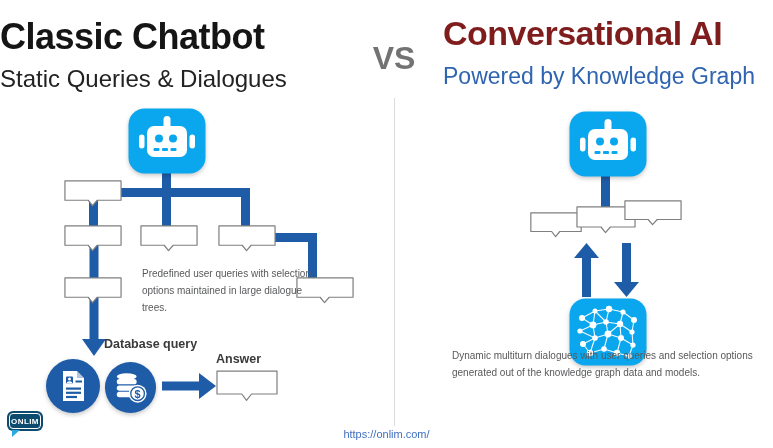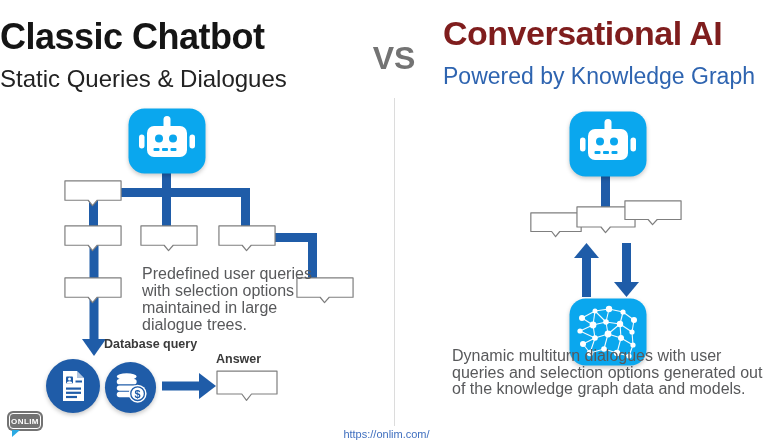--- a/index.html
+++ b/index.html
@@ -18,26 +18,26 @@
       font-size:32px;font-weight:600;color:#737373;}
 
   
   #divider{position:absolute;left:394px;top:98px;width:1px;height:328px;background:#DCDCDC;}
   .line{position:absolute;background:#1F5CA8;z-index:1;}
   .callout{position:absolute;z-index:2;}
   .icon-svg{position:absolute;z-index:3;filter:drop-shadow(0 2px 2px rgba(0,0,0,0.22));}
   .arrow-svg{position:absolute;z-index:2;}
   .arrow-svg *{fill:#1F5CA8;}
 
-  .desc{position:absolute;font-size:16px;line-height:17px;color:#58595B;z-index:4;}
+  .desc{position:absolute;font-size:10px;line-height:17px;color:#58595B;z-index:4;}
   #desc-right{line-height:16.5px;}
   .small-label{position:absolute;font-size:12.5px;font-weight:700;color:#3A3A3A;z-index:4;}
 
   
-  #onlim-logo{position:absolute;left:7px;top:411px;width:36px;height:20px;background:#737373;
+  #onlim-logo{position:absolute;left:7px;top:411px;width:36px;height:20px;background:#0c4a6e;
               border-radius:6px;z-index:5;}
   #onlim-logo .inner{position:absolute;left:2px;top:2px;right:2px;bottom:2px;border:1px solid #fff;
               border-radius:4px;display:flex;align-items:center;justify-content:center;
               color:#fff;font-size:8px;font-weight:700;letter-spacing:.4px;}
   #onlim-logo .tail{position:absolute;left:5px;bottom:-6px;width:0;height:0;
               border-top:7px solid #2BAAE2;border-right:8px solid transparent;}
   #footer-url{position:absolute;left:0;top:428px;width:100%;text-align:center;
               font-size:11px;color:#3F6FBF;z-index:5;}
 
   .cy{fill:#0AA7EE;} .wh{fill:#fff;} .db{fill:#1F5CA8;}

